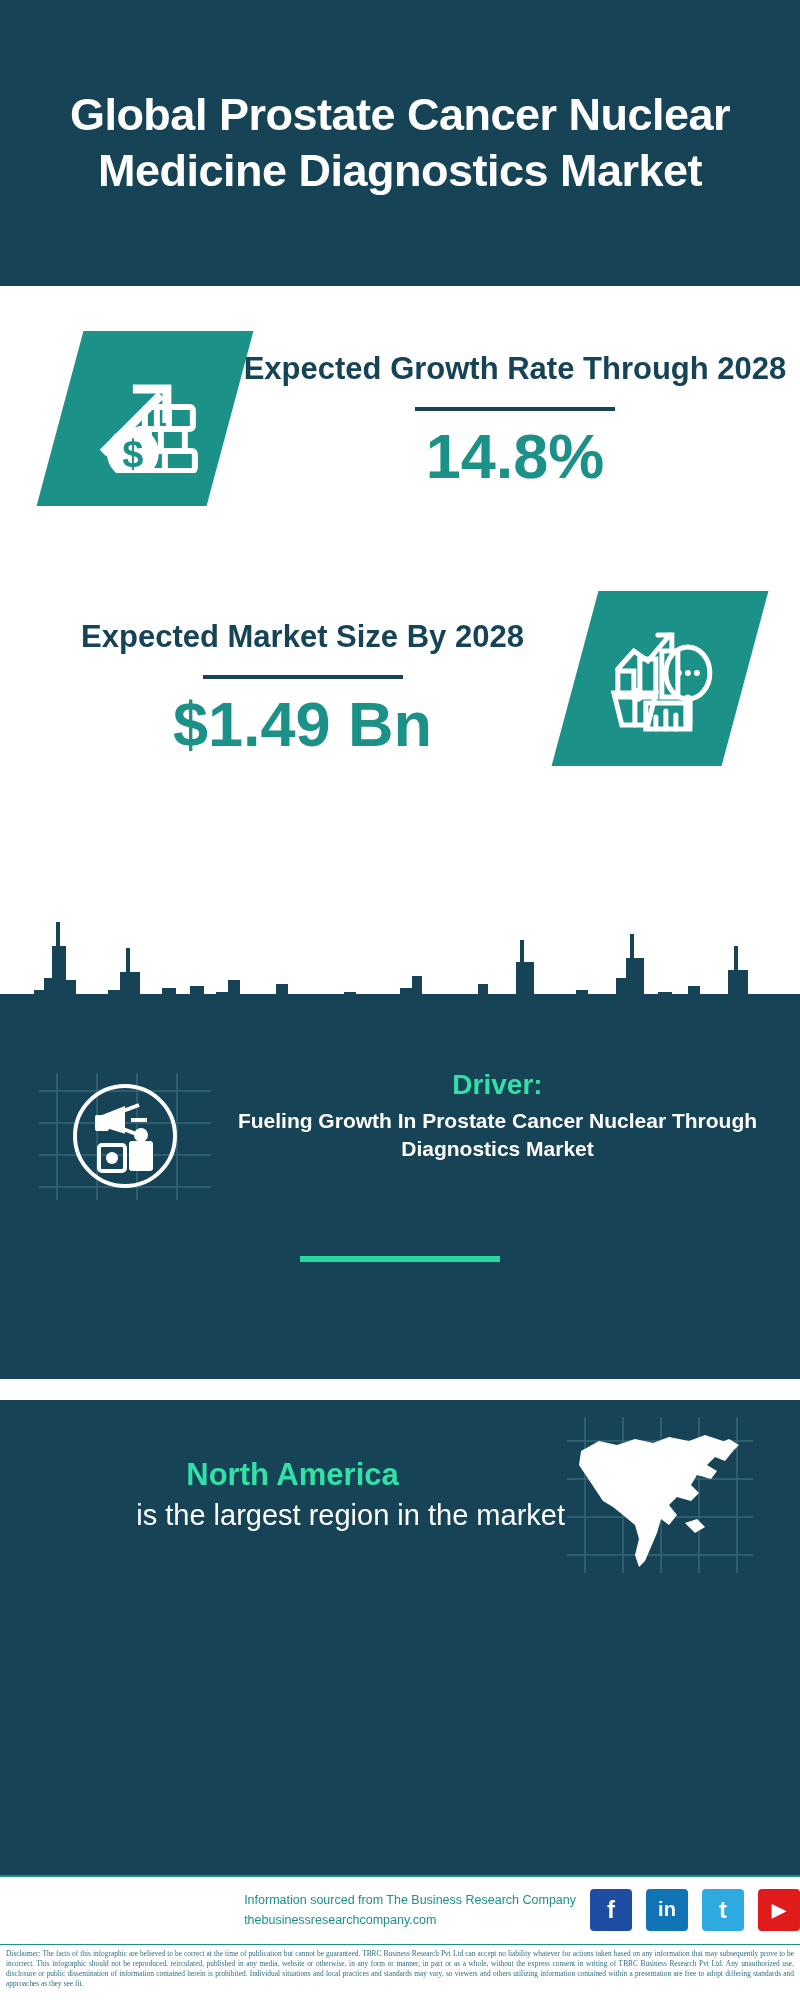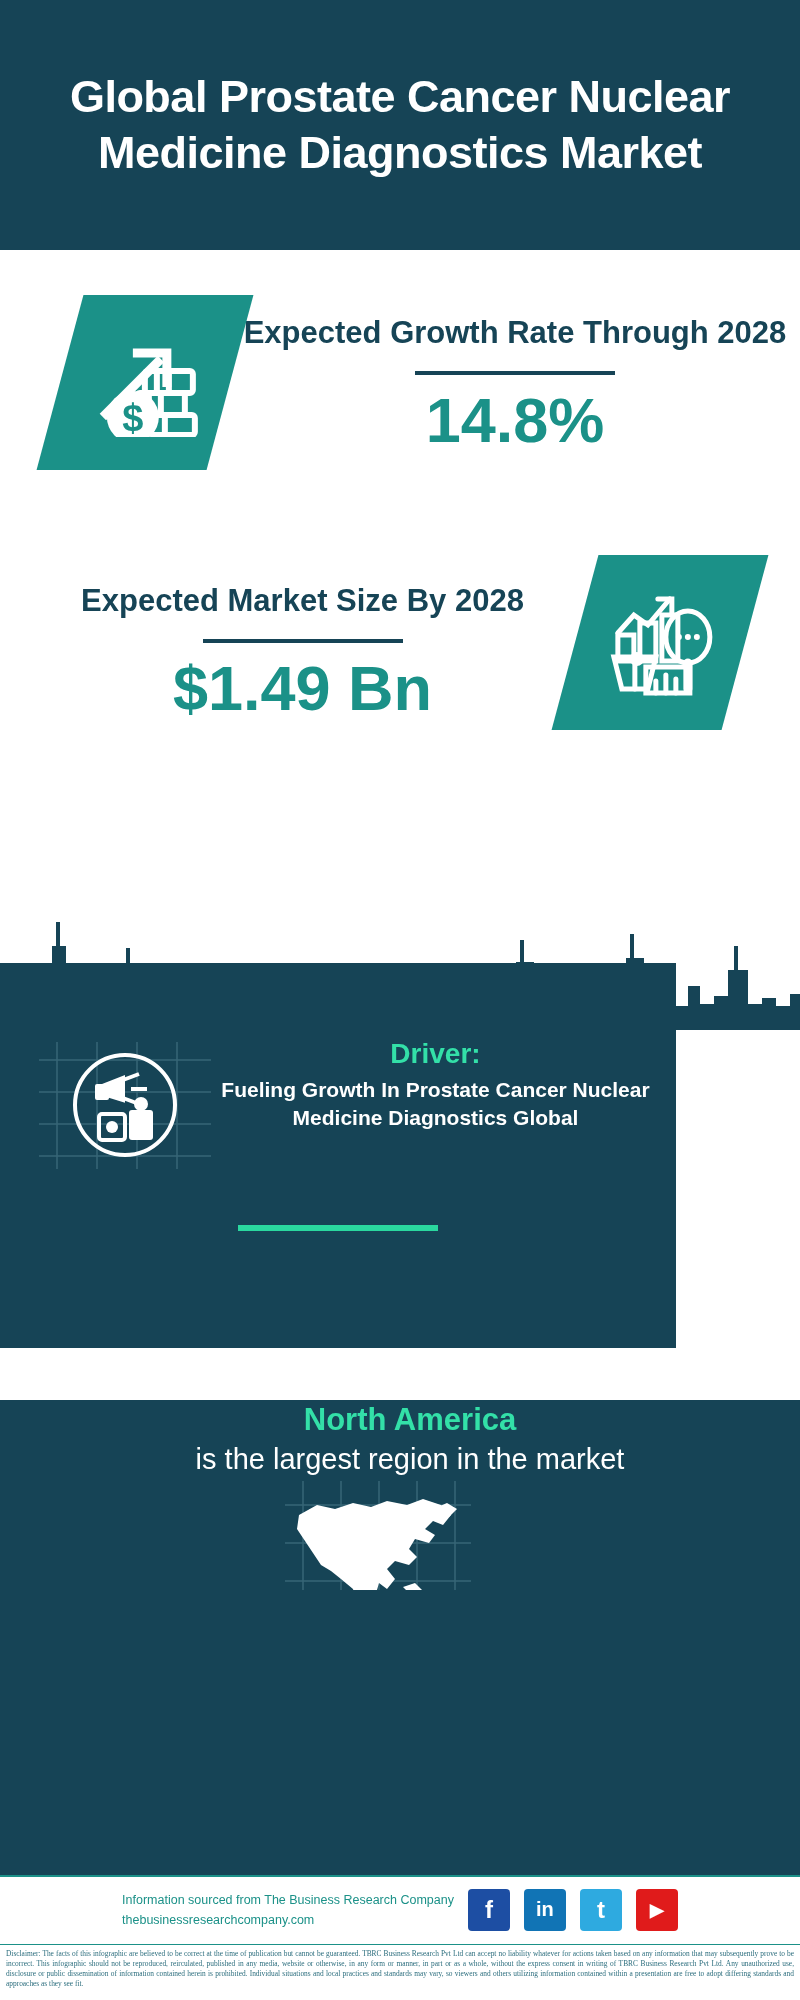--- a/index.html
+++ b/index.html
@@ -6,21 +6,21 @@
   body {
     width:800px; height:2000px;
     font-family:"Liberation Sans", sans-serif;
     background:#ffffff;
     position:relative;
     overflow:hidden;
   }
   
   .header {
     background:#164456;
-    height:250px;
+    height:286px;
     display:flex; align-items:center; justify-content:center;
     padding:0 40px;
   }
   .header h1 {
     color:#ffffff;
     font-size:45px;
     line-height:1.25;
     font-weight:bold;
     text-align:center;
     letter-spacing:-0.5px;
@@ -81,22 +81,22 @@
   .skyline {
     position:absolute;
     left:0; right:0;
     top:900px;
     width:800px;
     height:130px;
   }
   
   .dark-section {
     position:absolute;
-    top:963px; left:0;
-    width:676px;
+    top:994px; left:0;
+    width:800px;
     height:385px;
     background:#164456;
   }
   .driver-block {
     display:flex;
     align-items:flex-start;
     padding-top:75px;
   }
   .grid-icon-wrap {
     width:180px; height:135px;
@@ -127,21 +127,20 @@
     margin:52px auto 0 auto;
   }
   
   .region-section {
     position:absolute;
     top:1400px; left:0;
     width:800px; height:190px;
     background:#164456;
     display:flex;
     align-items:center;
-    flex-direction:column;
   }
   .region-text {
     flex:1 1 auto;
     text-align:center;
     padding-left:20px;
   }
   .region-name {
     color:#33e0a8;
     font-size:31px;
     font-weight:bold;
@@ -161,21 +160,21 @@
   }
   
   .footer {
     position:absolute;
     top:1875px; left:0;
     width:800px; height:67px;
     background:#ffffff;
     border-top:2px solid #1b9188;
     display:flex;
     align-items:center;
-    justify-content:center;
+    justify-content:flex-end;
     gap:14px;
   }
   .footer-text {
     color:#1b9188;
     font-size:12.5px;
     line-height:1.6;
     text-align:left;
   }
   .social {
     width:42px; height:42px;
@@ -313,21 +312,21 @@
           <rect x="94" y="72" width="24" height="30" rx="3" fill="#fff" stroke="none"></rect>
           <circle cx="106" cy="66" r="7" fill="#fff" stroke="none"></circle>
 
           <rect x="64" y="76" width="26" height="26" rx="3"></rect>
           <circle cx="77" cy="89" r="6" fill="#fff" stroke="none"></circle>
         </g>
       </svg>
     </div>
     <div class="driver-text">
       <div class="driver-label">Driver:</div>
-      <div class="driver-desc">Fueling Growth In Prostate Cancer Nuclear Medicine Diagnostics Global</div>
+      <div class="driver-desc">Fueling Growth In Prostate Cancer Nuclear Through Diagnostics Market</div>
     </div>
   </div>
   <div class="mid-rule"></div>
 </div>
 
 <div class="region-section">
   <div class="region-text">
     <div class="region-name">North America</div>
     <div class="region-sub">is the largest region in the market</div>
   </div>

